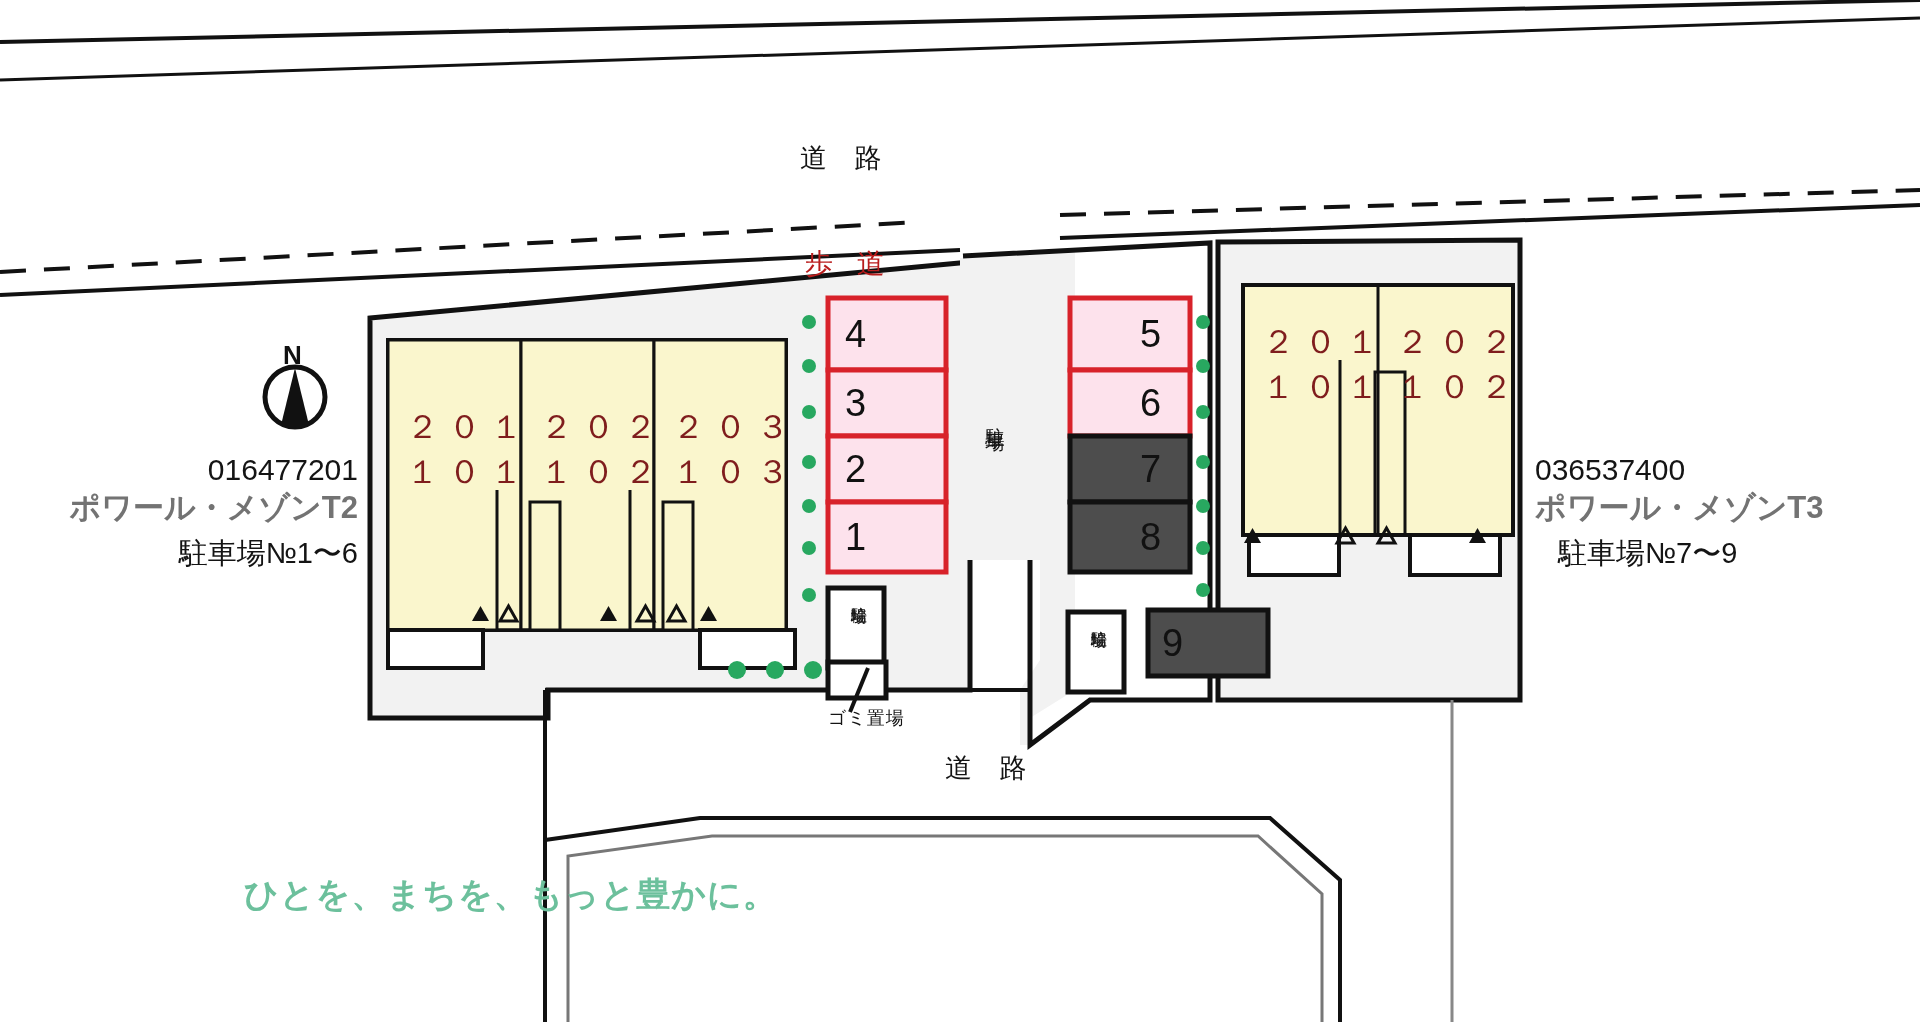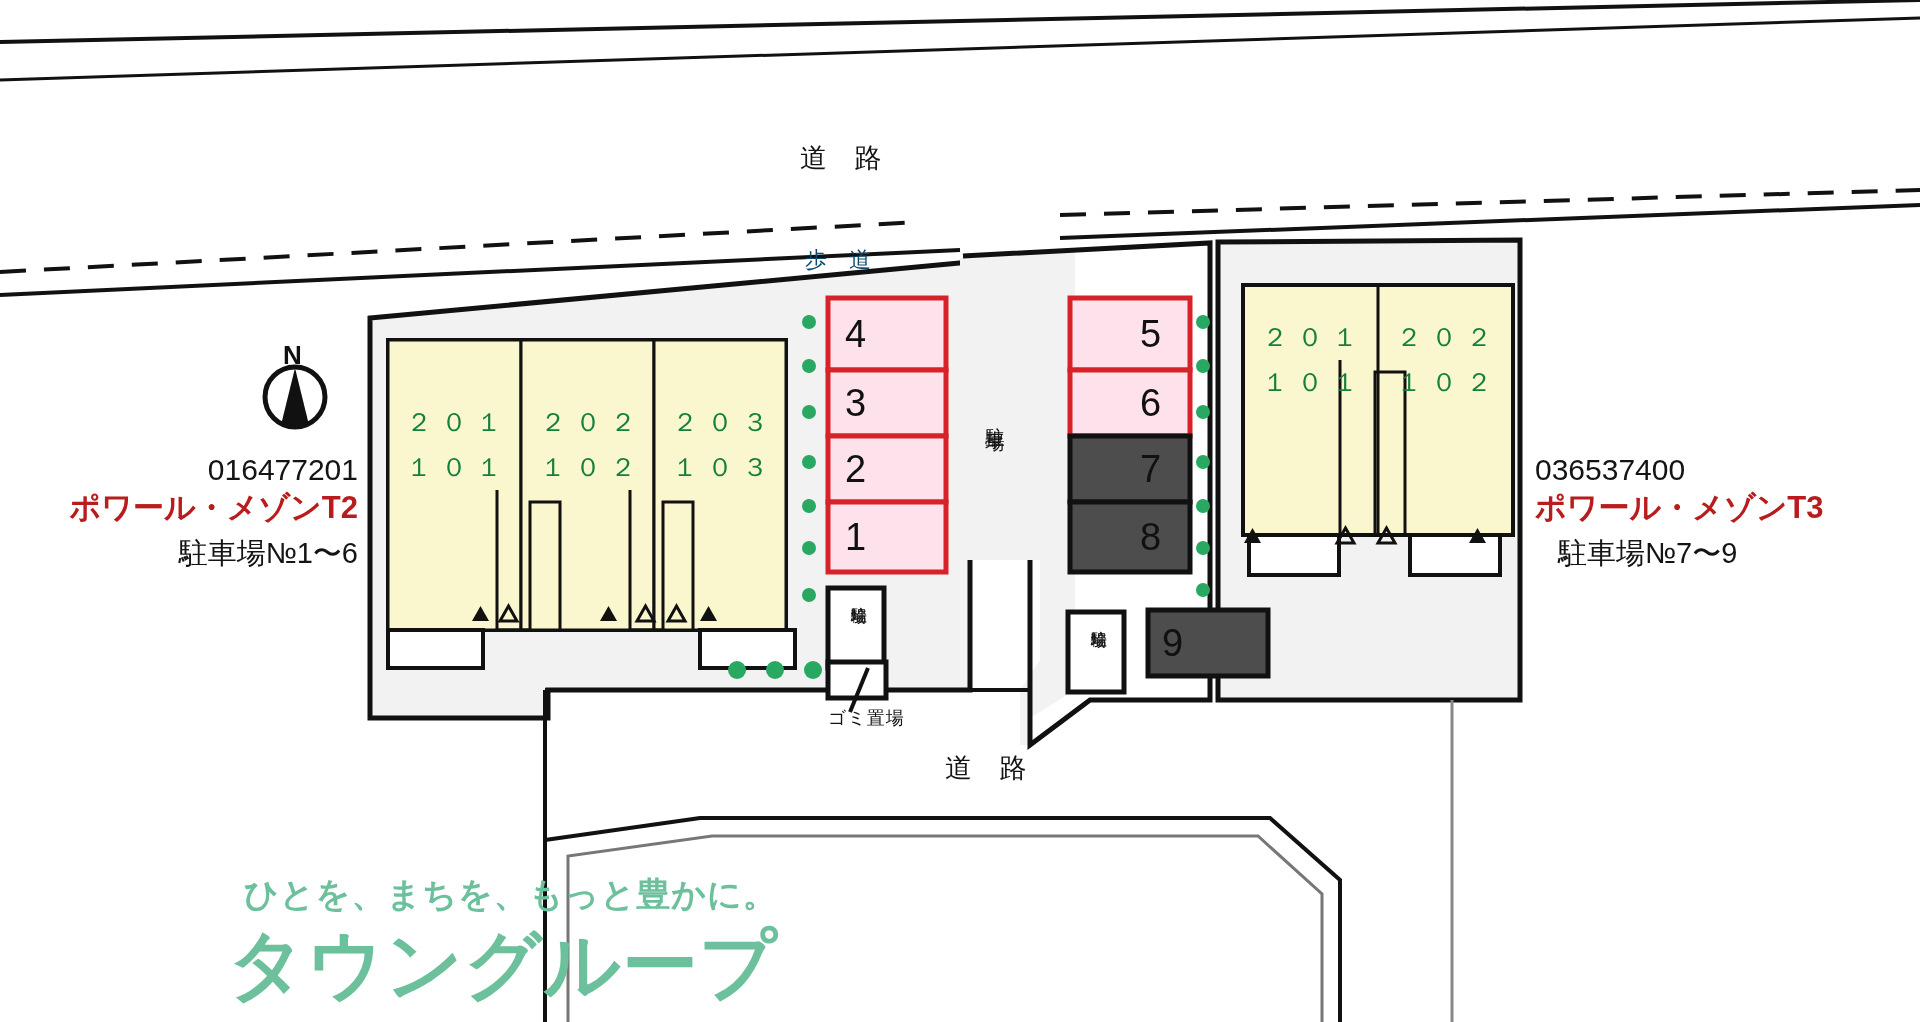--- a/index.html
+++ b/index.html
@@ -7,25 +7,25 @@
     width:1920px;height:1022px;
     background:#ffffff;
     font-family:"Liberation Sans","DejaVu Sans",sans-serif;
     overflow:hidden;
     position:relative;
   }
   #map-root{position:absolute;left:0;top:0;width:1920px;height:874px;}
   svg.layer{position:absolute;left:0;top:0;width:1920px;height:1022px;}
   .txt{position:absolute;white-space:nowrap;color:#1a1a1a;}
   .jp-road{font-size:27px;letter-spacing:10px;color:#141414;}
-  .jp-walk{font-size:22px;letter-spacing:8px;color:#0c4a6e;}
+  .jp-walk{font-size:28px;letter-spacing:8px;color:#b91c1c;}
   .bldg-code{font-size:30px;letter-spacing:0px;color:#141414;margin-top:10px;}
-  .bldg-name{font-size:31px;font-weight:bold;letter-spacing:0px;color:#b91c1c;}
+  .bldg-name{font-size:31px;font-weight:bold;letter-spacing:0px;color:#737373;}
   .bldg-sub{font-size:29px;letter-spacing:0px;color:#141414;}
-  .unit{font-size:26px;letter-spacing:9px;color:#15803d;font-weight:500;}
+  .unit{font-size:33px;letter-spacing:9px;color:#7f1d1d;font-weight:500;}
   .stallnum{font-size:38px;color:#111;font-weight:500;}
   .vert{writing-mode:vertical-rl;text-orientation:upright;}
   .jp-park{font-size:19px;letter-spacing:3px;color:#141414;}
   .jp-cycle{font-size:16px;letter-spacing:1px;color:#141414;}
   .jp-gomi{font-size:18px;letter-spacing:1px;color:#141414;}
   .north-n{font-size:26px;font-weight:bold;color:#111;}
   .logo-box{position:absolute;background:#79c9a8;display:flex;flex-direction:column;
             align-items:center;justify-content:flex-end;}
   .logo-tg{position:absolute;color:#6cc09c;}
   .logo-tag{font-size:34px;letter-spacing:1px;font-weight:bold;}
@@ -187,15 +187,14 @@
 
   <div class="txt stallnum" style="left:1162px;top:622px;">9</div>
 
   <div class="txt jp-cycle vert" style="left:848px;top:594px;">駐輪場</div>
   <div class="txt jp-cycle vert" style="left:1088px;top:618px;">駐輪場</div>
 
   <div class="txt jp-gomi" style="left:828px;top:706px;">ゴミ置場</div>
 
 
   <div class="logo-tg logo-tag" style="left:244px;top:872px;">ひとを、まちを、もっと豊かに。</div>
-  <div class="logo-tg logo-main" style="left:228px;top:915px;">タウングループ</div>
 
 </div>
 
 </body></html>

